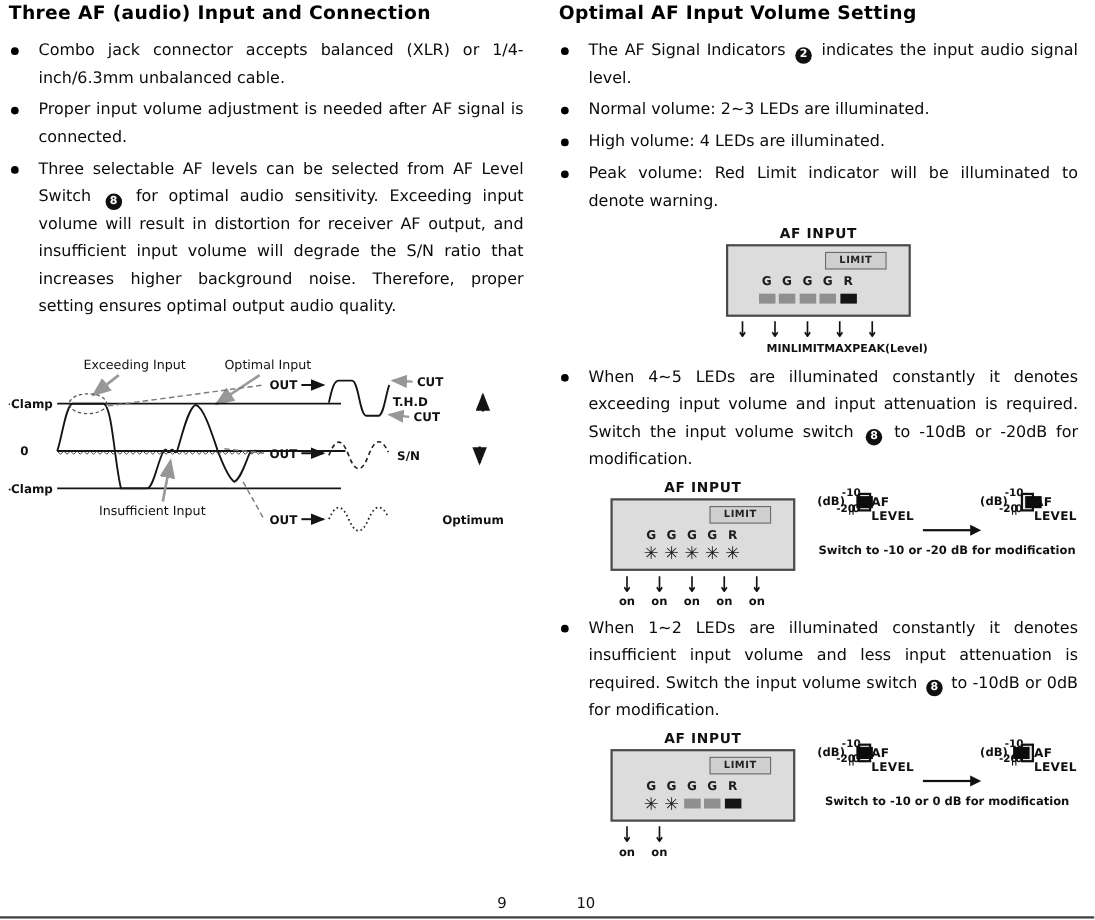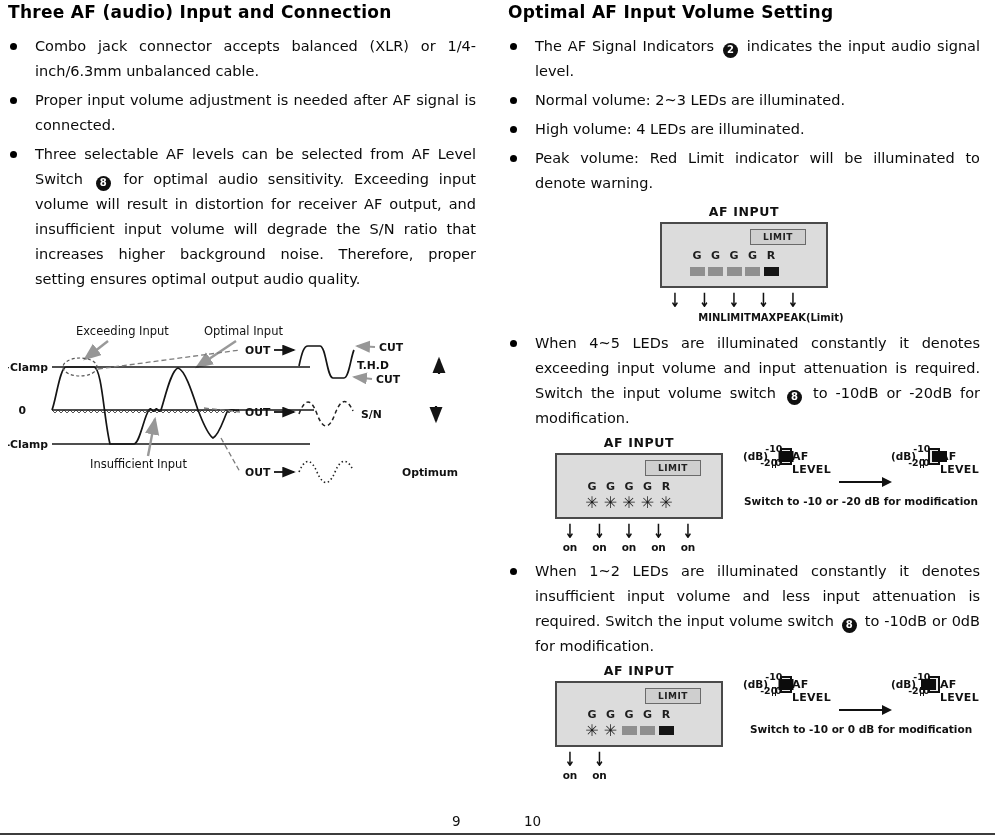--- a/index.html
+++ b/index.html
@@ -226,21 +226,21 @@
         <span class="down-arrow"></span>
         <span class="down-arrow"></span>
         <span class="down-arrow"></span>
         <span class="down-arrow"></span>
         <span class="down-arrow"></span>
       </div>
       <div class="axis-row">
         <span>MIN</span>
         <span>LIMIT</span>
         <span>MAX</span>
-        <span>PEAK(Limit)</span>
+        <span>PEAK(Level)</span>
       </div>
     </div>
   </div>
 
   <div class="bullet">
     <span class="dot"></span>
     <div class="btext">
       <span>When 4~5 LEDs are illuminated constantly it denotes exceeding input volume and input attenuation is required. Switch the input volume switch</span>
       <span class="badge">8</span>
       <span>to -10dB or -20dB for modification.</span>

